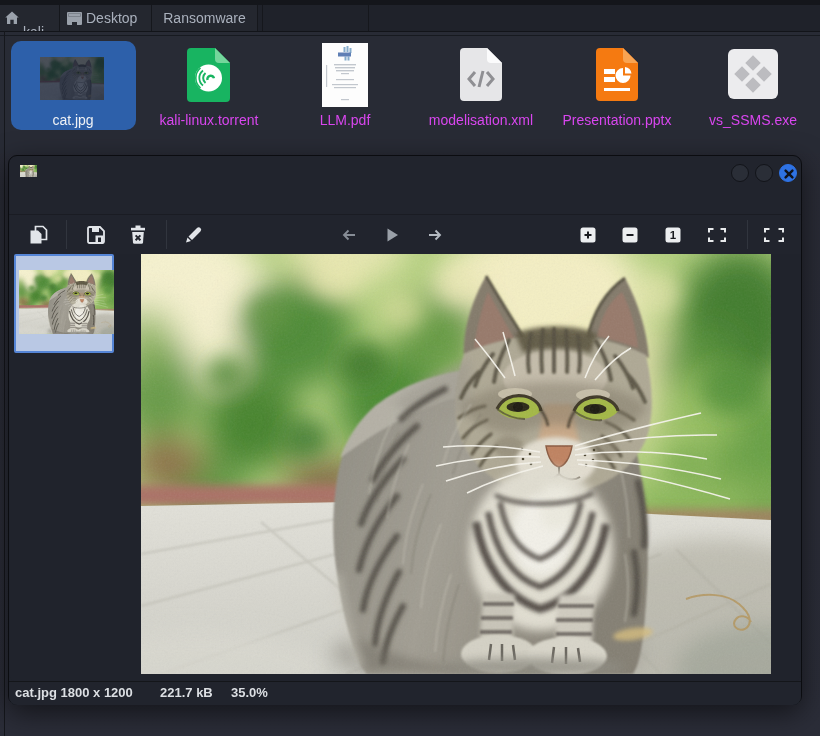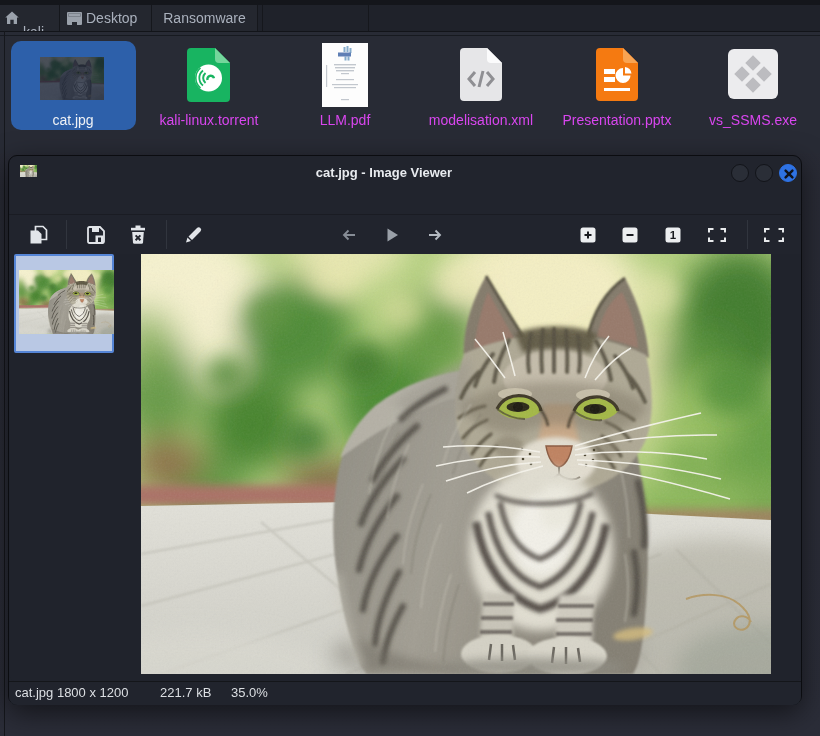--- a/index.html
+++ b/index.html
@@ -24,21 +24,21 @@
   .wbtn { position:absolute; top:8px; width:18px; height:18px; border-radius:50%; background:#2a2e37; border:1px solid #121419; }
   #menubar { left:0; top:31px; width:100%; height:27px; font-size:14px; color:#ced3da; }
   .mitem { position:absolute; top:5px; }
   #toolbar { left:0; top:58px; width:100%; height:40px; border-top:1px solid #1a1c23; }
   .tsep { position:absolute; top:5px; width:1px; height:29px; background:#31353e; }
   .ticon { position:absolute; top:10px; }
   #content { left:0; top:98px; width:792px; height:428px; background:#20232c; border-radius:0 0 8px 8px; }
   #thumbsel { position:absolute; left:5px; top:0px; width:100px; height:99px; background:#b9c8e4; border:2px solid #5585d6; border-radius:2px; }
   #mainimg { position:absolute; left:132px; top:0; width:630px; height:420px; }
   #statusbar { left:0; top:525px; width:792px; height:24px; background:#21242d; border-top:1px solid #14161a; border-radius:0 0 8px 8px; font-size:13px; color:#dcdfe3; }
-  #statusbar span { position:absolute; top:3px; }
+  #statusbar span { position:absolute; top:3px;font-weight:bold; }
 </style>
 </head>
 <body>
 <svg width="0" height="0" style="position:absolute">
  <symbol id="catpic" viewBox="0 0 630 420" preserveAspectRatio="none">
 
  <defs>
   <filter id="b18" x="-40%" y="-40%" width="180%" height="180%">
           <feGaussianBlur stdDeviation="16"></feGaussianBlur>
         </filter>
@@ -410,21 +410,20 @@
       <rect x="8.5" y="19.5" width="11" height="11" transform="rotate(45 14 25)"></rect>
       <rect x="30.5" y="19.5" width="11" height="11" transform="rotate(45 36 25)"></rect>
       <rect x="19.5" y="30.5" width="11" height="11" transform="rotate(45 25 36)"></rect>
     </g>
   </svg>
   <div class="flabel" style="left:753px;text-align:right;">vs_SSMS.exe</div>
 </div>
 <div class="abs" id="vline"></div>
 <div class="abs" id="win">
   <div class="abs" id="titlebar">
-    <div id="wtitle">cat.jpg - Image Viewer</div>
     <svg style="position:absolute;left:11px;top:9px;" width="17" height="12">
         <use href="#catpic"></use>
       </svg>
     <div class="wbtn" style="left:722px;"></div>
     <div class="wbtn" style="left:746px;"></div>
     <div class="wbtn" style="left:770px;background:#2e72e4;border-color:#2e72e4;"></div>
     <svg style="position:absolute;left:770px;top:8px;" width="20" height="20" viewBox="0 0 20 20">
         <path d="M6.6,6.6 L13.4,13.4 M13.4,6.6 L6.6,13.4" stroke="#10131c" stroke-width="2.5" stroke-linecap="round"></path>
       </svg>
   </div>

